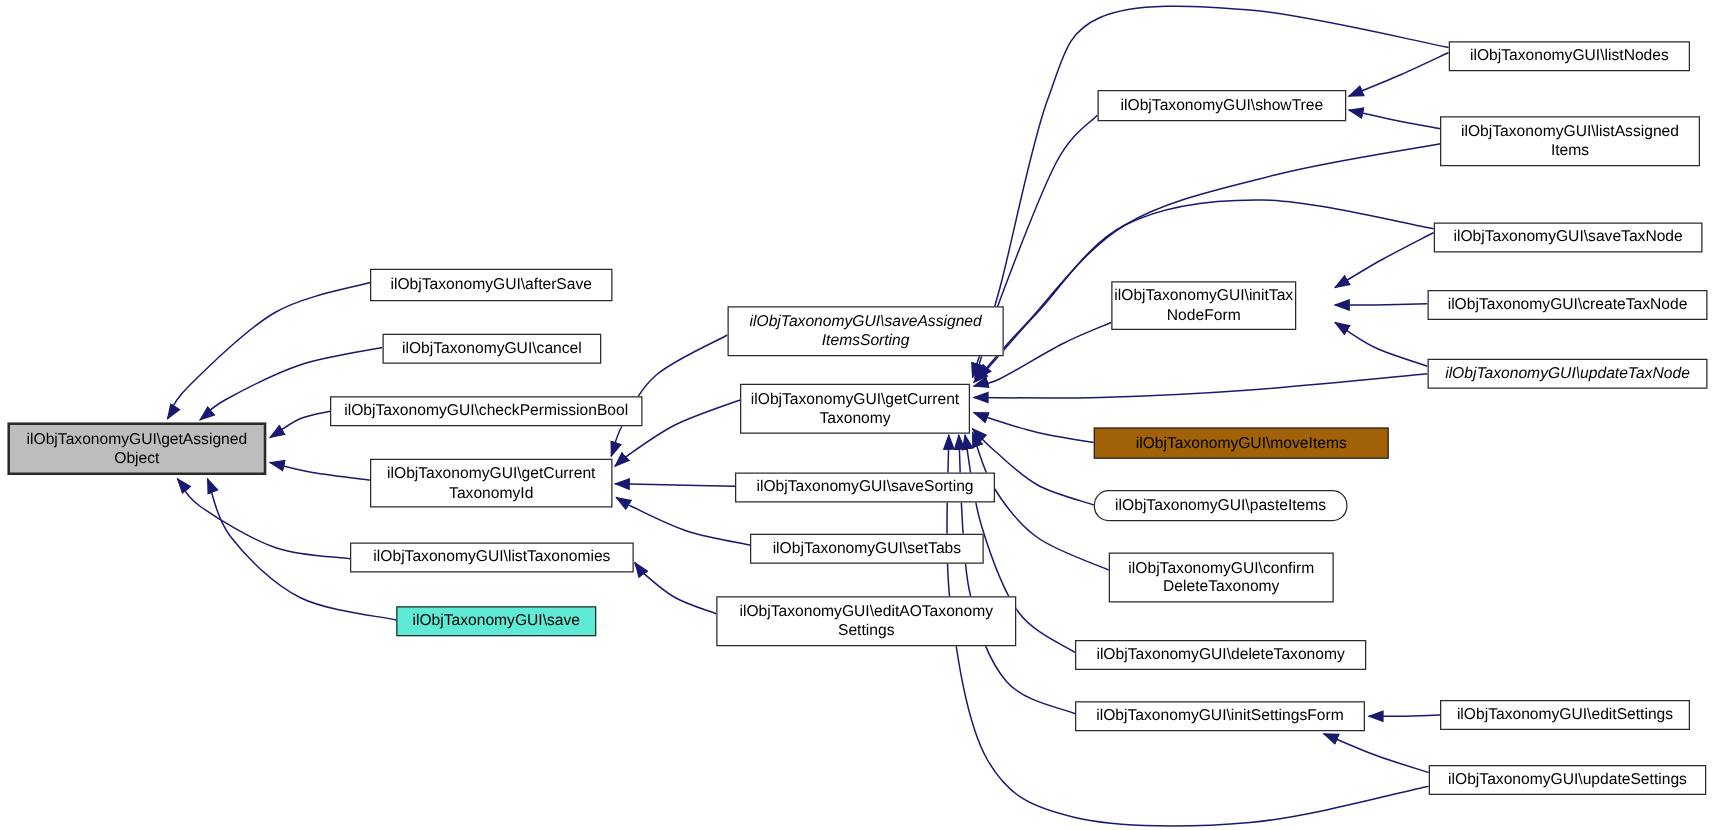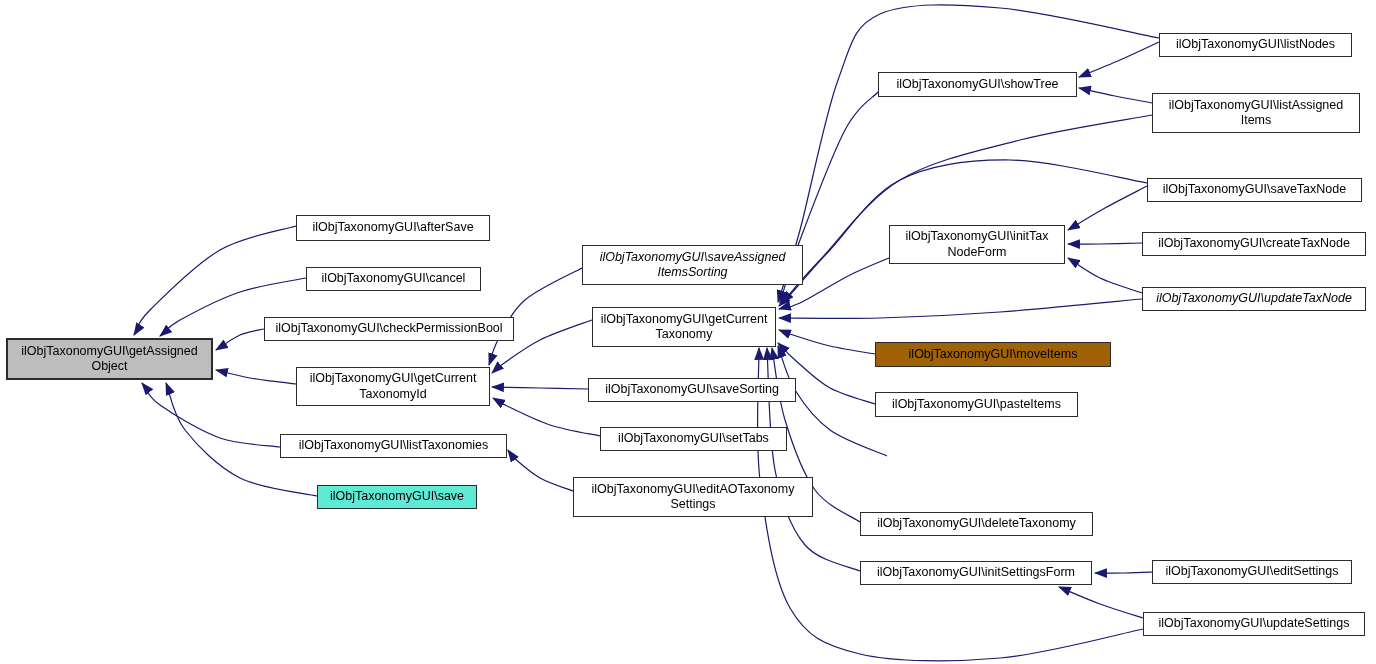--- a/index.html
+++ b/index.html
@@ -111,29 +111,33 @@
       <div class="gnode" style="left: 600px; top: 427px; width: 187px; height: 24px; border-color: rgb(43, 43, 43); background: rgb(255, 255, 255);">
         <span class="lbl">ilObjTaxonomyGUI\setTabs</span>
       </div>
       <div class="gnode" style="left: 573px; top: 477px; width: 240px; height: 40px; border-color: rgb(43, 43, 43); background: rgb(255, 255, 255);">
         <span class="lbl">ilObjTaxonomyGUI\editAOTaxonomy
 Settings</span>
       </div>
       <div class="gnode" style="left: 878px; top: 72px; width: 199px; height: 25px; border-color: rgb(43, 43, 43); background: rgb(255, 255, 255);">
         <span class="lbl">ilObjTaxonomyGUI\showTree</span>
       </div>
-      <div class="gnode" style="left: 889px; top: 225px; width: 176px; height: 39px; border-color: rgb(43, 43, 43); background: rgb(255, 255, 255); align-items: center;">
+      <div class="gnode" style="left: 889px; top: 225px; width: 148px; height: 39px; border-color: rgb(43, 43, 43); background: rgb(255, 255, 255); align-items: center;">
         <span class="lbl">ilObjTaxonomyGUI\initTax
 NodeForm</span>
       </div>
       <div class="gnode" style="left: 875px; top: 342px; width: 236px; height: 25px; border-color: rgb(43, 43, 43); background: #a16207;">
         <span class="lbl">ilObjTaxonomyGUI\moveItems</span>
       </div>
-      <div class="gnode" style="left: 875px; top: 392px; width: 203px; height: 25px; border-color: rgb(43, 43, 43); background: rgb(255, 255, 255);">
+      <div class="gnode" style="left: 875px; top: 392px; width: 203px; height: 25px; border-color: rgb(43, 43, 43); background: rgb(255, 255, 255); border-radius: 12px;">
         <span class="lbl">ilObjTaxonomyGUI\pasteItems</span>
+      </div>
+      <div class="gnode" style="left: 887px; top: 442px; width: 180px; height: 40px; border-color: rgb(43, 43, 43); background: rgb(255, 255, 255);">
+        <span class="lbl">ilObjTaxonomyGUI\confirm
+DeleteTaxonomy</span>
       </div>
       <div class="gnode" style="left: 860px; top: 512px; width: 233px; height: 24px; border-color: rgb(43, 43, 43); background: rgb(255, 255, 255);">
         <span class="lbl">ilObjTaxonomyGUI\deleteTaxonomy</span>
       </div>
       <div class="gnode" style="left: 860px; top: 561px; width: 232px; height: 24px; border-color: rgb(43, 43, 43); background: rgb(255, 255, 255);">
         <span class="lbl">ilObjTaxonomyGUI\initSettingsForm</span>
       </div>
       <div class="gnode" style="left: 1159px; top: 33px; width: 193px; height: 24px; border-color: rgb(43, 43, 43); background: rgb(255, 255, 255);">
         <span class="lbl">ilObjTaxonomyGUI\listNodes</span>
       </div>

